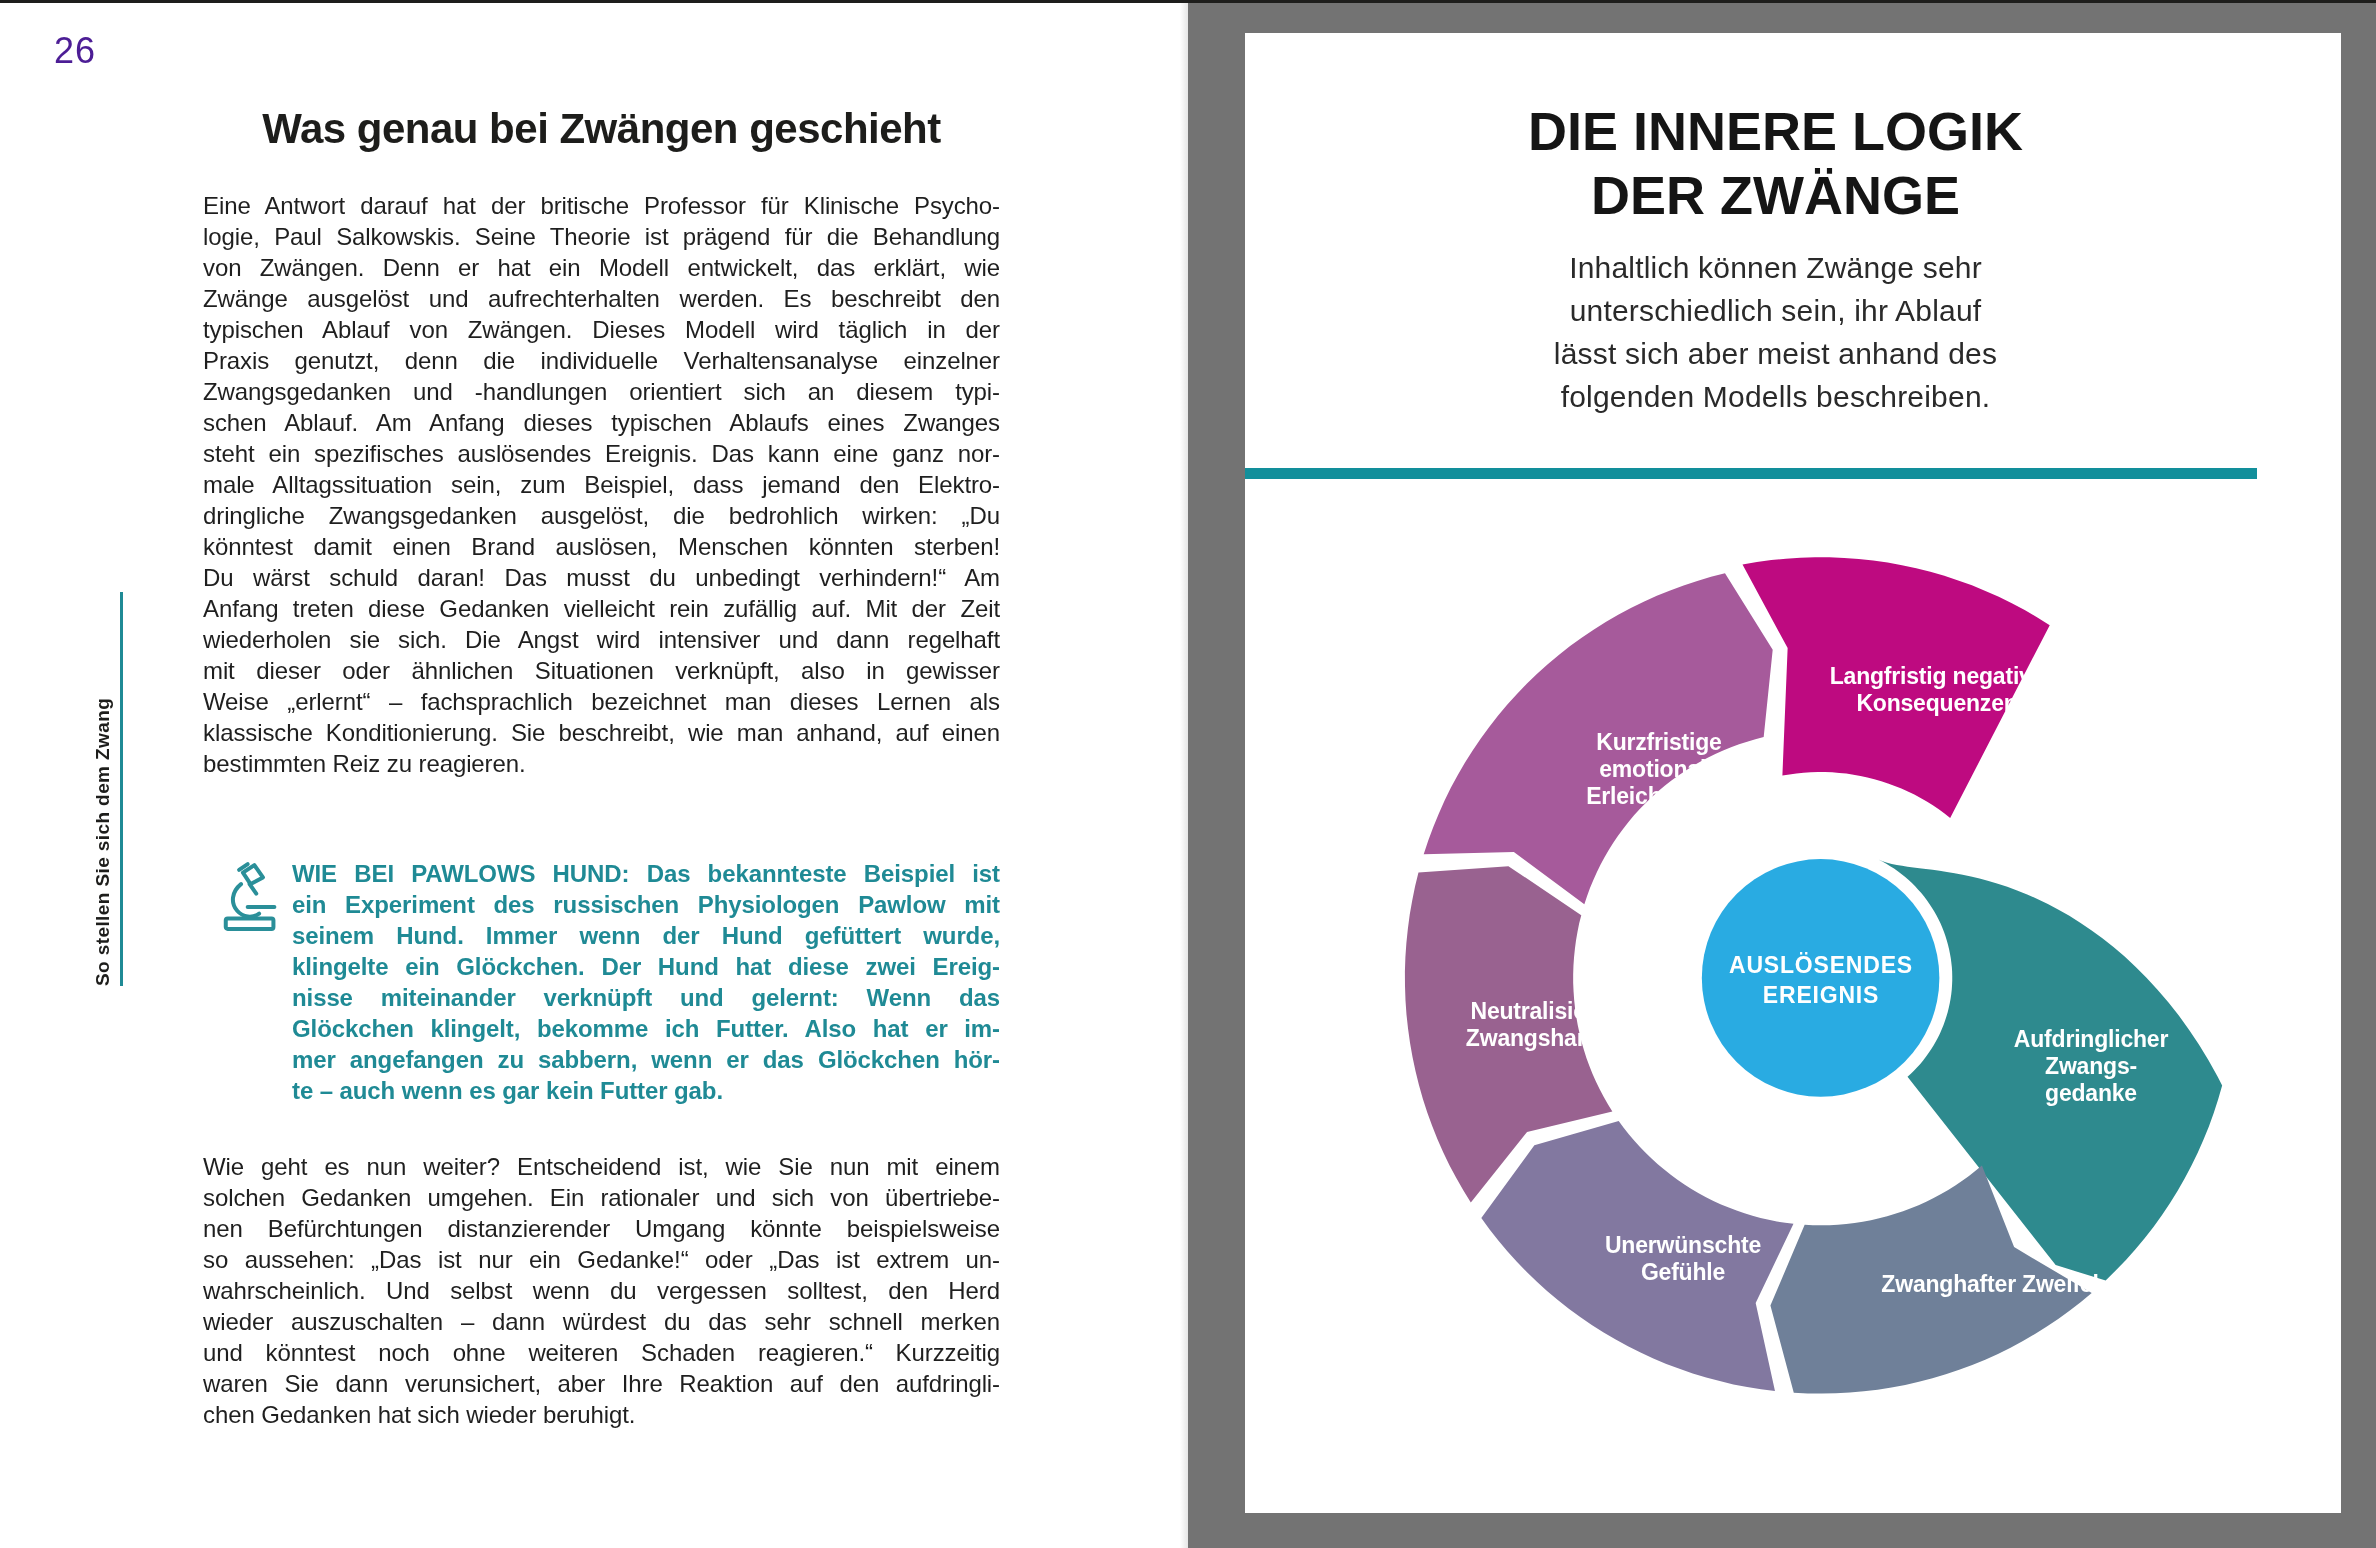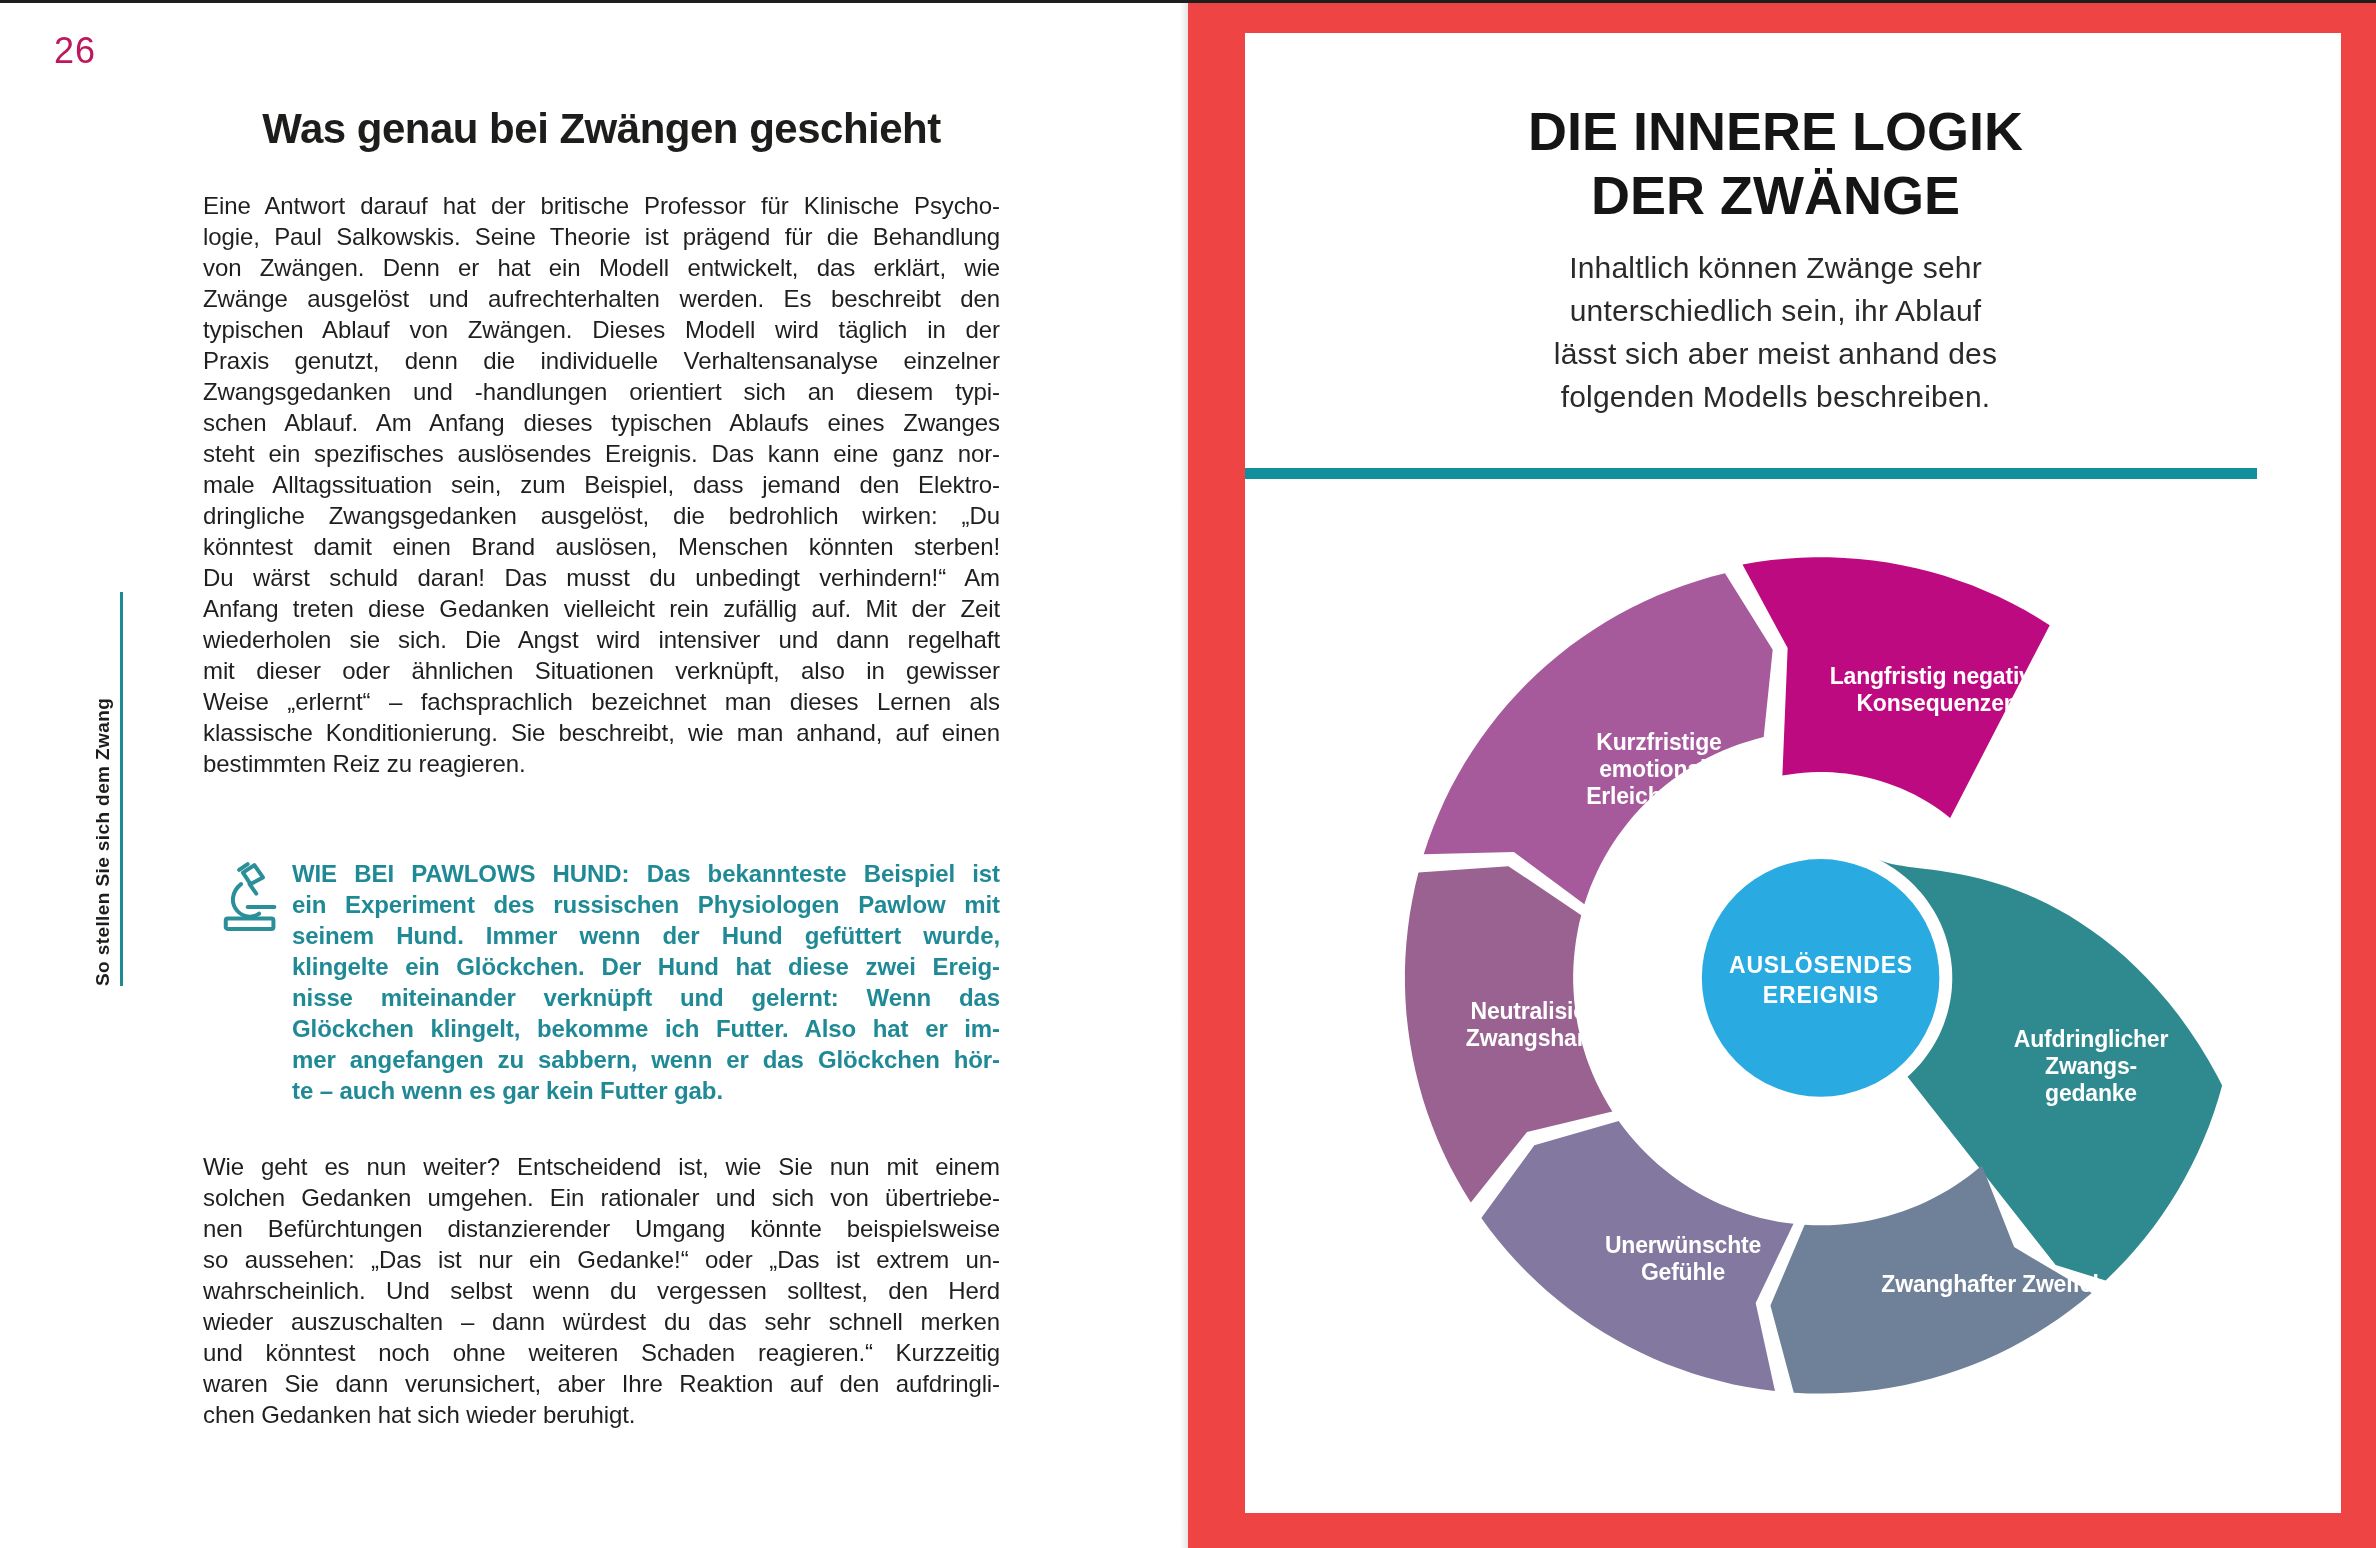--- a/index.html
+++ b/index.html
@@ -4,21 +4,21 @@
 <style>
   html,body{margin:0;padding:0;background:#888;}
   .spread{position:relative;width:2376px;height:1548px;background:#fff;overflow:hidden;
           font-family:"Liberation Sans", sans-serif;}
   .topline{position:absolute;left:0;top:0;width:2376px;height:3px;background:#1e1e1c;z-index:9;}
 
   
   .page-left{position:absolute;left:0;top:0;width:1188px;height:1548px;background:#fff;}
   .gutter{position:absolute;left:1180px;top:0;width:8px;height:1548px;
           background:linear-gradient(to right,rgba(0,0,0,0),rgba(0,0,0,0.10));}
-  .page-number{position:absolute;left:54px;top:30px;font-size:36px;font-weight:400;color:#be185d;letter-spacing:1px;text-align:center;}
+  .page-number{position:absolute;left:54px;top:30px;font-size:36px;font-weight:400;color:#4c1d95;letter-spacing:1px;text-align:center;}
   .sidebar{position:absolute;left:83px;top:592px;width:40px;height:394px;}
   .sidebar .vline{position:absolute;right:0;top:0;width:3px;height:100%;background:#1f8a95;}
   .sidebar .vtext{position:absolute;right:9px;top:0;height:100%;
        writing-mode:vertical-rl;transform:rotate(180deg);
        font-size:19px;font-weight:700;color:#1d1d1b;letter-spacing:0.4px;white-space:nowrap;}
   .col{position:absolute;left:203px;top:0;width:797px;}
   .title-left{position:absolute;left:0;top:105px;width:797px;text-align:center;
        font-size:42px;font-weight:700;color:#1d1d1b;letter-spacing:-0.5px;}
   .jpara{position:absolute;width:797px;font-size:24px;line-height:31px;color:#1f1f1f;letter-spacing:-0.1px;}
   .jpara .ln{text-align:justify;text-align-last:justify;}
@@ -26,21 +26,21 @@
   #para1{top:190px;}
   #para2{top:1151px;}
   .callout{position:absolute;left:0;top:858px;width:797px;}
   .callout-icon{position:absolute;left:18px;top:2px;width:61px;height:73px;}
   .callout-text{position:absolute;left:89px;top:0;width:708px;
        font-size:24px;line-height:31px;font-weight:700;color:#1f8a95;letter-spacing:-0.1px;}
   .callout-text .ln{text-align:justify;text-align-last:justify;}
   .callout-text .ln:last-child{text-align-last:left;}
 
   
-  .page-right{position:absolute;left:1188px;top:0;width:1188px;height:1548px;background:#ef4444;}
+  .page-right{position:absolute;left:1188px;top:0;width:1188px;height:1548px;background:#737373;}
   .page-right .inner{position:absolute;left:57px;top:33px;width:1096px;height:1480px;background:#fff;}
   .title-right{position:absolute;left:57px;top:99px;width:1061px;text-align:center;
        font-size:54px;line-height:64px;font-weight:700;color:#151515;letter-spacing:0px;}
   .title-right .ln{white-space:nowrap;}
   .subtitle-right{position:absolute;left:57px;top:246px;width:1061px;text-align:center;
        font-size:30px;line-height:43px;font-weight:400;color:#2a2a2a;letter-spacing:0.2px;}
   .subtitle-right .ln{white-space:nowrap;}
   .rule{position:absolute;left:57px;top:468px;width:1012px;height:11px;background:#128f9b;}
   .diagram-svg{position:absolute;left:0;top:0;width:1188px;height:1548px;}
   .dlabel{position:absolute;transform:translate(-50%,-50%);color:#fff;font-weight:700;

